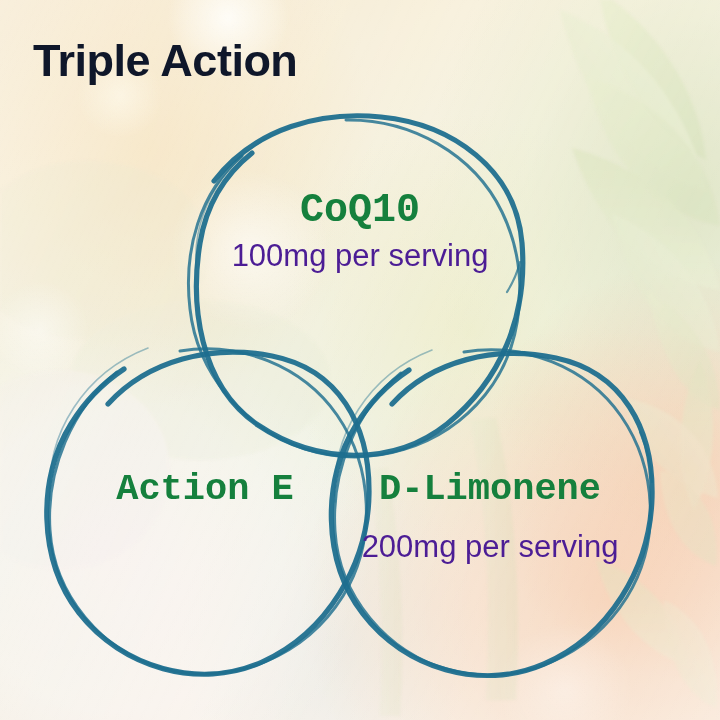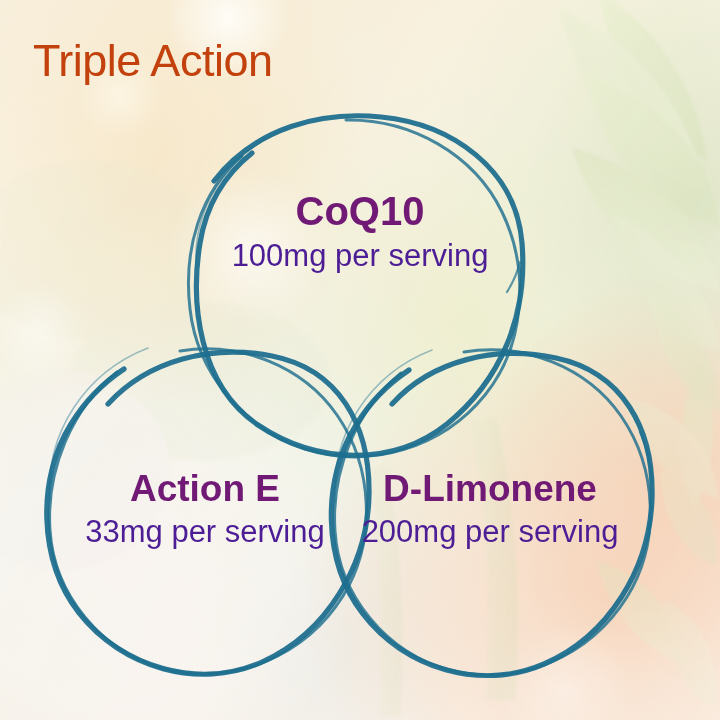--- a/index.html
+++ b/index.html
@@ -74,61 +74,62 @@
       rgba(255,255,255,0.22) 70%,
       rgba(255,255,255,0.32) 100%);
   }
 
   
   #title {
     position: absolute;
     left: 33px;
     top: 38px;
     font-size: 45px;
-    font-weight: normal;
+    font-weight: bold;
     letter-spacing: -0.5px;
-    color: #c2410c;
+    color: #0f172a;
     line-height: 1;
     white-space: nowrap;
   }
 
   
   #venn {
     position: absolute;
     left: 0;
     top: 0;
   }
 
   
   .circle-label {
     position: absolute;
     text-align: center;
     white-space: nowrap;
   }
   .lbl-title {
     font-weight: bold;
-    color: #701a75;
+    color: #15803d;
     line-height: 1.05;
+    font-family: Liberation Mono, monospace;
   }
   .lbl-sub {
     color: #4c1d95;
     line-height: 1.1;
   }
 
   #label-coq10 { left: 160px; top: 190px; width: 400px; }
   #label-coq10 .lbl-title { font-size: 40px; }
   #label-coq10 .lbl-sub  { font-size: 31px; margin-top: 7px; }
 
   #label-vitamin-e { left: 25px; top: 470px; width: 360px; }
   #label-vitamin-e .lbl-title { font-size: 37px; }
   #label-vitamin-e .lbl-sub  { font-size: 31px; margin-top: 6px; }
 
   #label-d-limonene { left: 325px; top: 470px; width: 330px; }
   #label-d-limonene .lbl-title { font-size: 37px; text-align: center; }
-  #label-d-limonene .lbl-sub  { font-size: 31px; margin-top: 6px; }
+  #label-d-limonene .lbl-sub  { font-size: 31px; margin-top: 21px; }
 </style>
 </head>
 <body>
 
 <div id="canvas">
 
   <div class="bg-layer" id="bg-base"></div>
   <div class="bg-layer" id="bg-fields"></div>
 
   <div class="bg-layer" id="bg-leaves">
@@ -257,21 +258,20 @@
     </g>
   </svg>
 
   <div class="circle-label" id="label-coq10">
     <div class="lbl-title">CoQ10</div>
     <div class="lbl-sub">100mg per serving</div>
   </div>
 
   <div class="circle-label" id="label-vitamin-e">
     <div class="lbl-title">Action E</div>
-    <div class="lbl-sub">33mg per serving</div>
   </div>
 
   <div class="circle-label" id="label-d-limonene">
     <div class="lbl-title">D-Limonene</div>
     <div class="lbl-sub">200mg per serving</div>
   </div>
 
 </div>
 
 </body></html>

